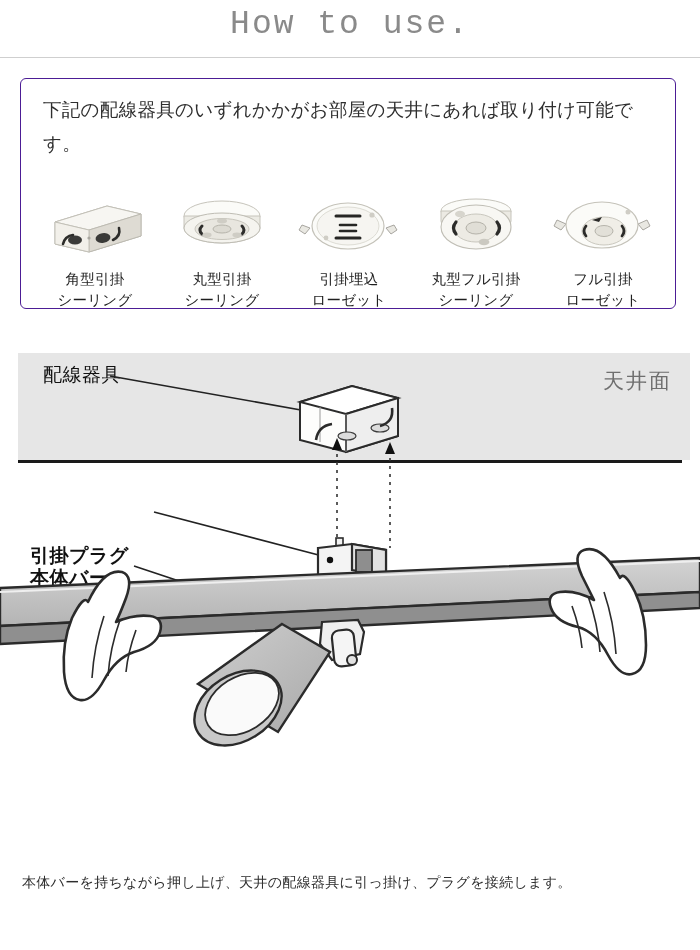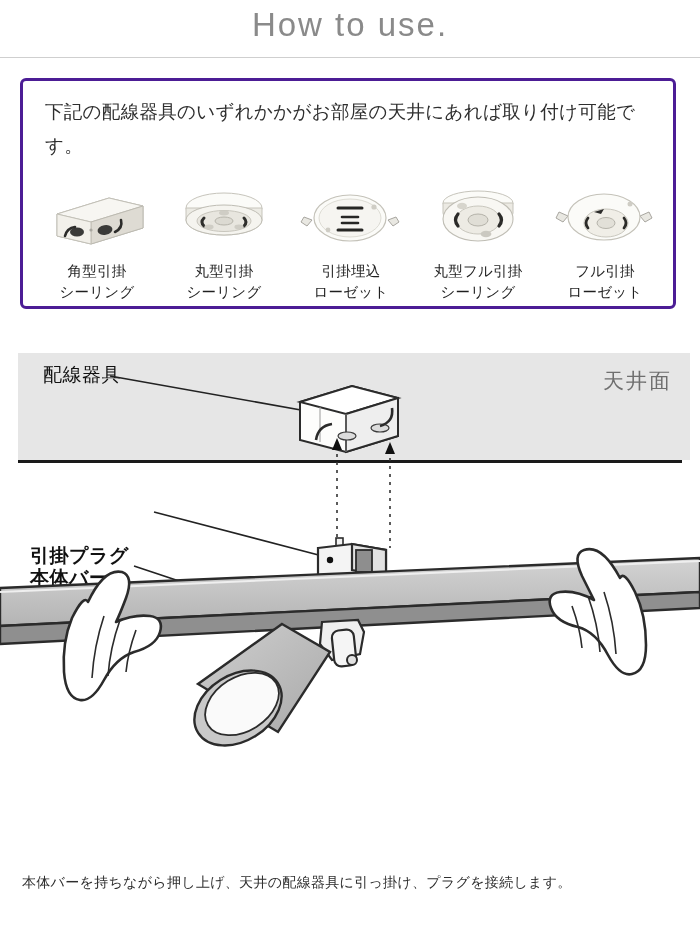--- a/index.html
+++ b/index.html
@@ -9,46 +9,46 @@
     font-family:"Liberation Sans","DejaVu Sans",sans-serif;
     overflow:hidden;
     position:relative;
     color:#333;
   }
   .page{position:relative;width:700px;height:950px;}
 
   
   .title-wrap{position:absolute;left:0;top:0;width:700px;height:58px;}
   .title{
-    font-family:Liberation Sans, sans-serif;
+    font-family:Liberation Mono, monospace;
     font-size:33px;
     color:#8a8a8a;
     text-align:center;
     letter-spacing:2px;
     line-height:50px;
     font-weight:400;
   }
   .title-rule{
     position:absolute;left:0;top:57px;width:700px;height:1px;background:#cfcfcf;
   }
 
   
   .infobox{
     position:absolute;left:20px;top:78px;width:656px;height:231px;
-    border:3px solid #4c1d95;border-radius:6px;box-sizing:border-box;background:#fff;
+    border:1px solid #4c1d95;border-radius:6px;box-sizing:border-box;background:#fff;
   }
   .infobox-text{
     position:absolute;left:22px;top:14px;width:612px;
     font-size:18.5px;line-height:34px;color:#2e2e2e;
     letter-spacing:0.3px;
   }
 
   .devices{
     position:absolute;left:12px;top:92px;width:632px;height:140px;
-    display:flex;justify-content:space-between;align-items:center;
+    display:flex;justify-content:space-between;align-items:flex-end;
   }
   .device{width:124px;text-align:center;}
   .device-img{height:72px;display:flex;align-items:center;justify-content:center;}
   .device-cap{
     margin-top:6px;font-size:14.5px;line-height:21px;color:#1f1f1f;letter-spacing:0.2px;
   }
 
   
   .ceiling{
     position:absolute;left:18px;top:353px;width:664px;height:107px;

